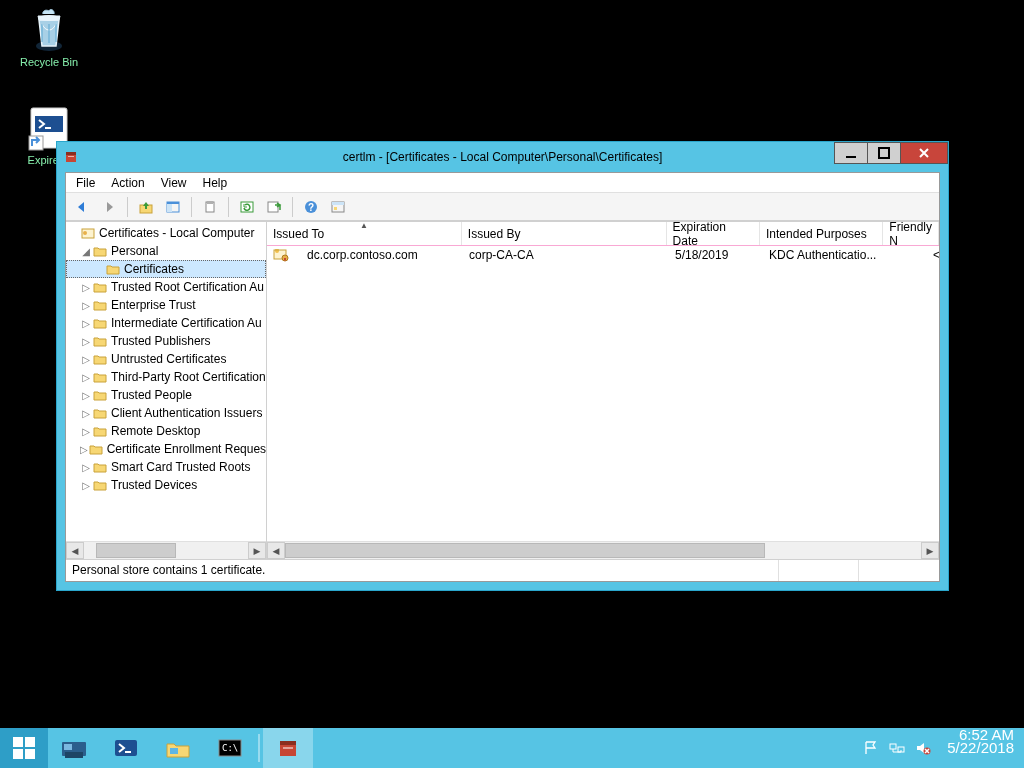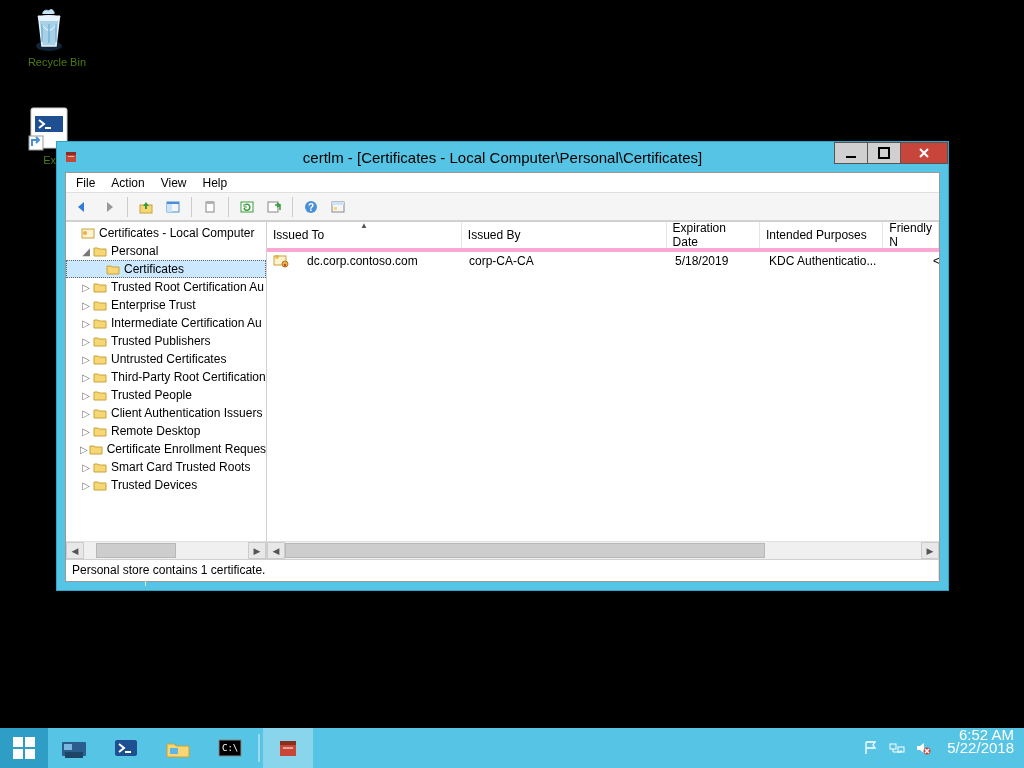--- a/index.html
+++ b/index.html
@@ -1,28 +1,28 @@
 <!DOCTYPE html>
 <html><head>
 <meta charset="utf-8">
 <style>
   * { box-sizing: border-box; }
   html,body { margin:0; padding:0; height:100%; font-family: "Segoe UI", Tahoma, sans-serif; font-size:12px; }
   body { background:#000; width:1024px; height:768px; overflow:hidden; position:relative; }
 
   
-  .desktop-icon { position:absolute; width:74px; text-align:right; color:#4d7c0f; cursor:pointer; }
+  .desktop-icon { position:absolute; width:74px; text-align:center; color:#86efac; cursor:pointer; }
   .desktop-icon .di-img { width:48px; height:48px; margin:0 auto 2px; }
   .desktop-icon .di-label { font-size:11px; text-shadow:1px 1px 2px #000; }
 
   
   .win { position:absolute; left:56px; top:141px; width:893px; height:450px; background:#56c4e4; border:1px solid #2aa6cc; box-shadow: 0 0 0 rgba(0,0,0,0); }
   .titlebar { height:30px; position:relative; display:flex; align-items:center; }
   .titlebar .icon { width:16px; height:16px; margin:0 6px; }
-  .titlebar .title { position:absolute; left:0; right:0; text-align:center; color:#000; font-size:15px; }
+  .titlebar .title { position:absolute; left:0; right:0; text-align:center; color:#000; font-size:12px; }
   .winbtns { position:absolute; right:0; top:0; display:flex; }
   .winbtn { width:34px; height:22px; border:1px solid #555; background:#d0d0d0; display:flex; align-items:center; justify-content:center; font-family:Arial; font-size:13px; margin-left:-1px; }
   .winbtn.close { background:#c8453b; color:#fff; width:48px; }
 
   .inner { position:absolute; left:8px; top:30px; right:8px; bottom:8px; background:#fff; border:1px solid #999; display:flex; flex-direction:column; }
 
   .menubar { height:20px; background:#fff; display:flex; align-items:center; padding:0 2px; border-bottom:1px solid #e0e0e0;}
   .menubar .menu-item { padding:2px 8px; cursor:default; }
 
   .toolbar { height:28px; background:#f5f5f5; border-bottom:1px solid #d0d0d0; display:flex; align-items:center; padding:0 4px; gap:3px; }
@@ -32,33 +32,33 @@
   .panes { flex:1; display:flex; border-top:1px solid #d0d0d0; min-height:0;}
   .tree { width:201px; border-right:1px solid #d0d0d0; display:flex; flex-direction:column; }
   .tree-body { flex:1; overflow:hidden; padding-top:2px;}
   .tree-row { height:18px; display:flex; align-items:center; white-space:nowrap; padding-left:2px; cursor:default;}
   .tree-row.selected { background:#cce8ff; outline:1px dotted #666; outline-offset:-1px;}
   .expander { width:12px; height:12px; margin-right:1px; display:inline-flex; align-items:center; justify-content:center; color:#777; font-size:10px;}
   .folder-icon { width:14px; height:12px; margin-right:4px; display:inline-block;}
   .tree-label { font-size:12px; }
 
   .list { flex:1; display:flex; flex-direction:column; min-width:0;}
-  .list-header { height:30px; background:#fff; display:flex; border-bottom:4px solid #f9a8d4;}
+  .list-header { height:24px; background:#fff; display:flex; border-bottom:1px solid #f9a8d4;}
   .list-header .col { border-right:1px solid #e5e5e5; display:flex; align-items:center; padding:0 6px; font-size:12px; cursor:default; position:relative;}
   .list-header .sort::after { content:"▲"; position:absolute; left:50%; top:-1px; transform:translateX(-50%); color:#555; font-size:8px;}
   .list-body { flex:1; overflow:hidden;}
   .list-row { height:18px; display:flex; align-items:center;}
   .list-row .cell { padding:0 6px; font-size:12px; overflow:hidden; text-overflow:ellipsis; white-space:nowrap;}
 
   .hscroll { height:18px; background:#f0f0f0; display:flex; align-items:stretch; border-top:1px solid #e0e0e0;}
   .hsbtn { width:18px; background:#e8e8e8; border:1px solid #ccc; display:flex; align-items:center; justify-content:center; font-size:9px; color:#555;}
   .hstrack { flex:1; position:relative; background:#f0f0f0;}
   .hsthumb { position:absolute; top:1px; bottom:1px; background:#cdcdcd; border:1px solid #b8b8b8;}
 
-  .statusbar { height:22px; border-top:1px solid #d0d0d0; display:flex;flex-direction:column;}
+  .statusbar { height:22px; border-top:1px solid #d0d0d0; display:flex;}
   .statusbar .status-cell { padding:3px 6px; border-right:1px solid #e0e0e0; font-size:12px;}
   .statusbar .status-cell:first-child { flex:1;}
   .statusbar .status-cell.spacer { width:80px;}
   .statusbar .status-cell:last-child { width:80px; border-right:none;}
 
   
   .taskbar { position:absolute; left:0; bottom:0; right:0; height:40px; background:#56c4e4; display:flex; align-items:stretch;}
   .start { width:48px; display:flex; align-items:center; justify-content:center; background:#2e9ec7;}
   .task { width:50px; margin:0 1px; display:flex; align-items:center; justify-content:center;}
   .task.active { background:rgba(255,255,255,0.3);}

